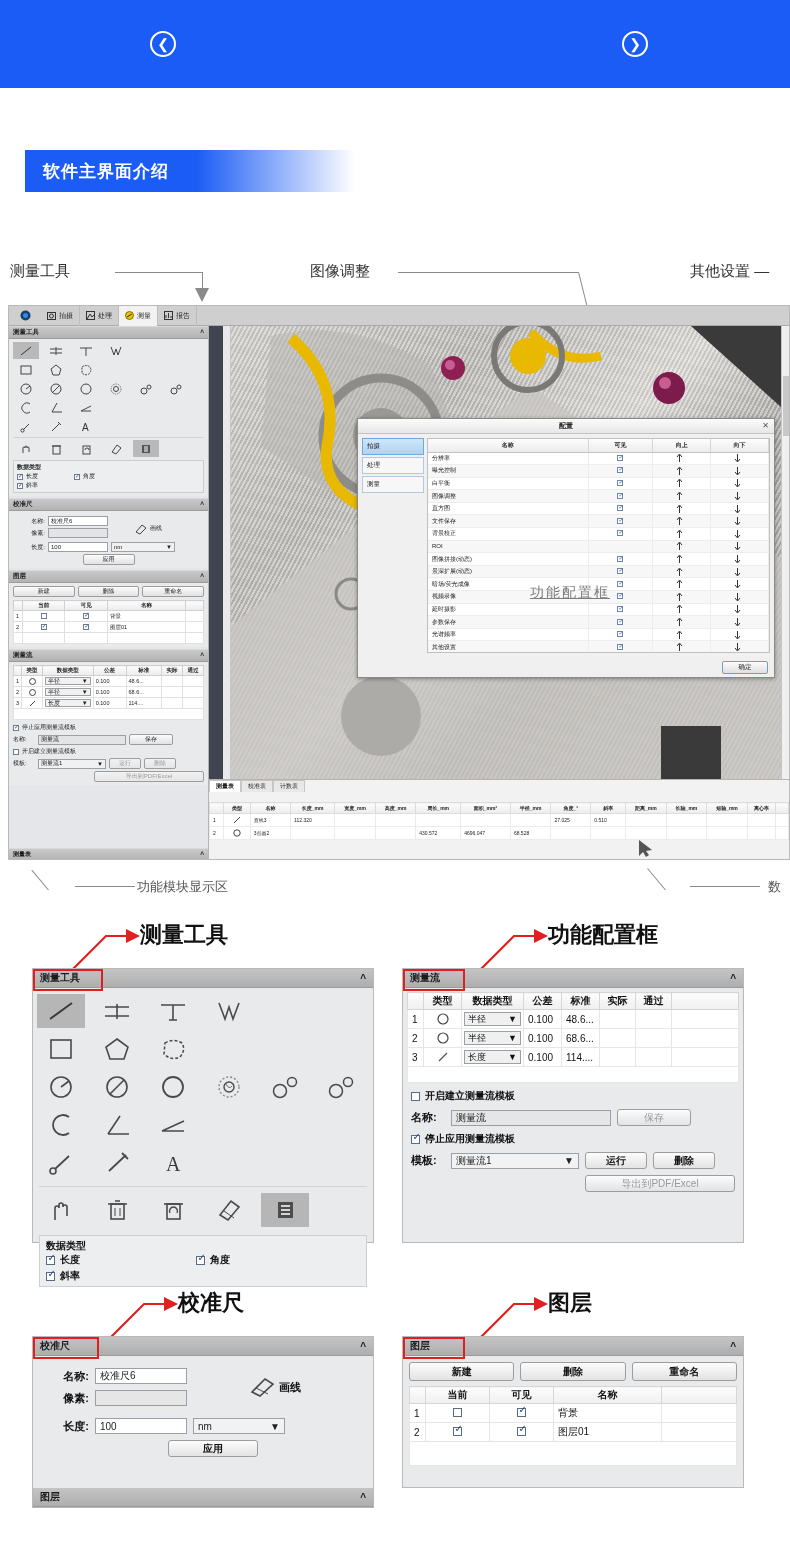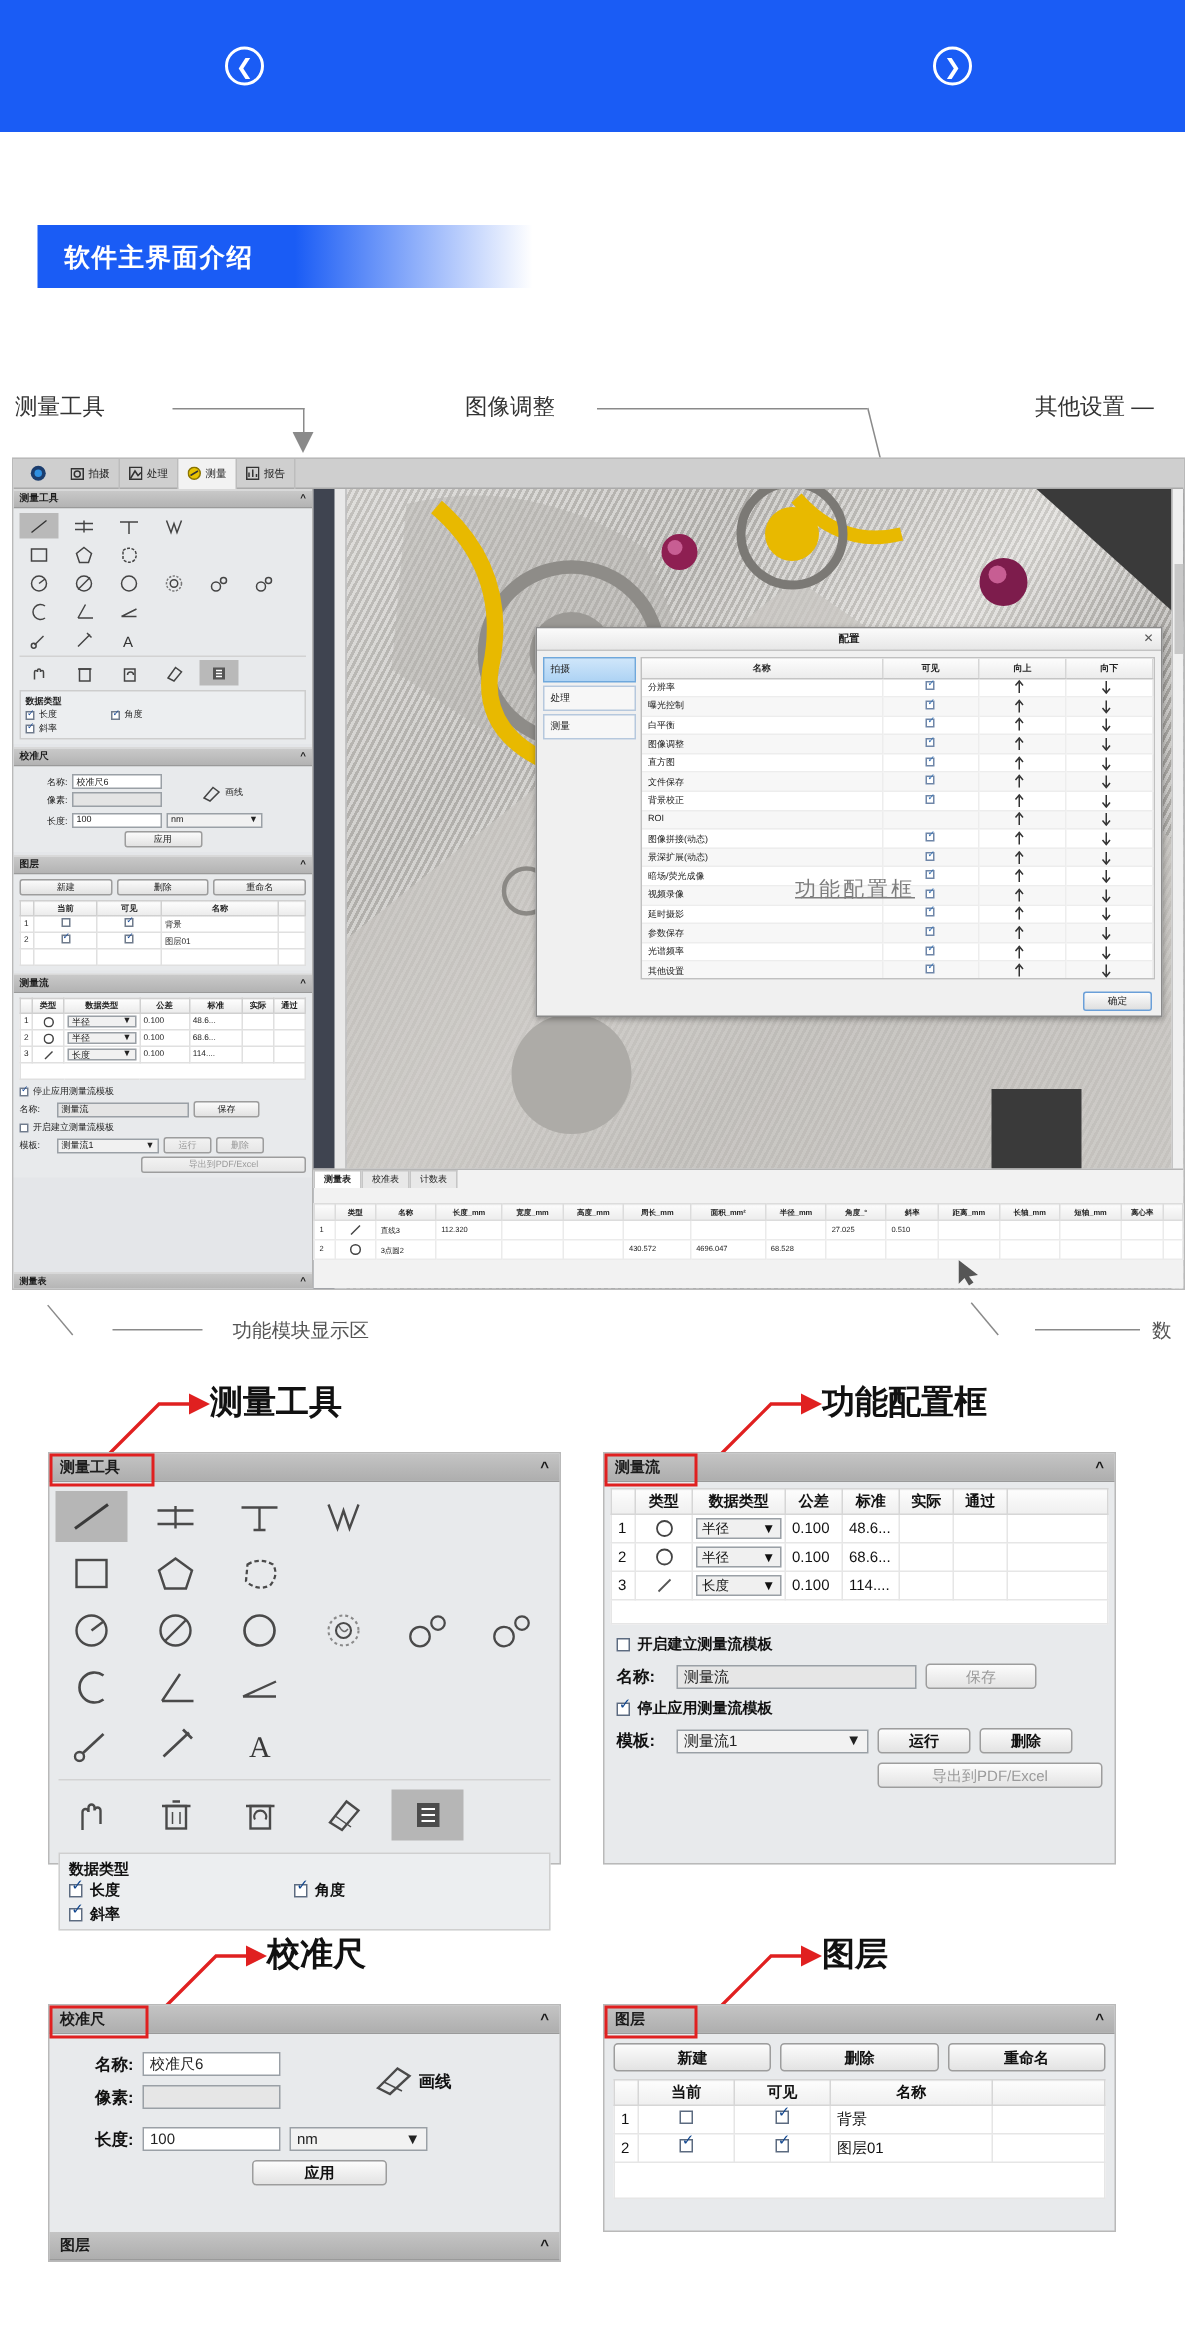--- a/index.html
+++ b/index.html
@@ -981,21 +981,21 @@
         <td></td>
       </tr>
     </tbody>
       </table>
     <svg style="position:absolute; left:430px; top:60px;" width="18" height="18">
         <polygon points="0,0 0,16 4,12 7,17 10,15 7,11 13,10" fill="#555"></polygon>
       </svg>
   </div>
 </div>
 
-<div class="callout small" style="left:155px; top:878px;">功能模块显示区</div>
+<div class="callout small" style="left:137px; top:878px;">功能模块显示区</div>
 <div class="leader" style="left:75px; top:886px; width:60px; height:1px;"></div>
 <div class="leader" style="left:48px; top:864px; width:1px; height:26px; transform:rotate(-40deg); transform-origin:bottom;"></div>
 
 <div class="callout small" style="left:768px; top:878px;">数</div>
 <div class="leader" style="left:690px; top:886px; width:70px; height:1px;"></div>
 <div class="leader" style="left:665px; top:862px; width:1px; height:28px; transform:rotate(-40deg); transform-origin:bottom;"></div>
 
 <div class="redlbl" style="left:140px; top:920px;">测量工具</div>
 <svg style="position:absolute;left:62px;top:922px;" width="80" height="55">
   <path d="M6 52 L44 14 L68 14" stroke="#e02020" stroke-width="2.2" fill="none"></path>

